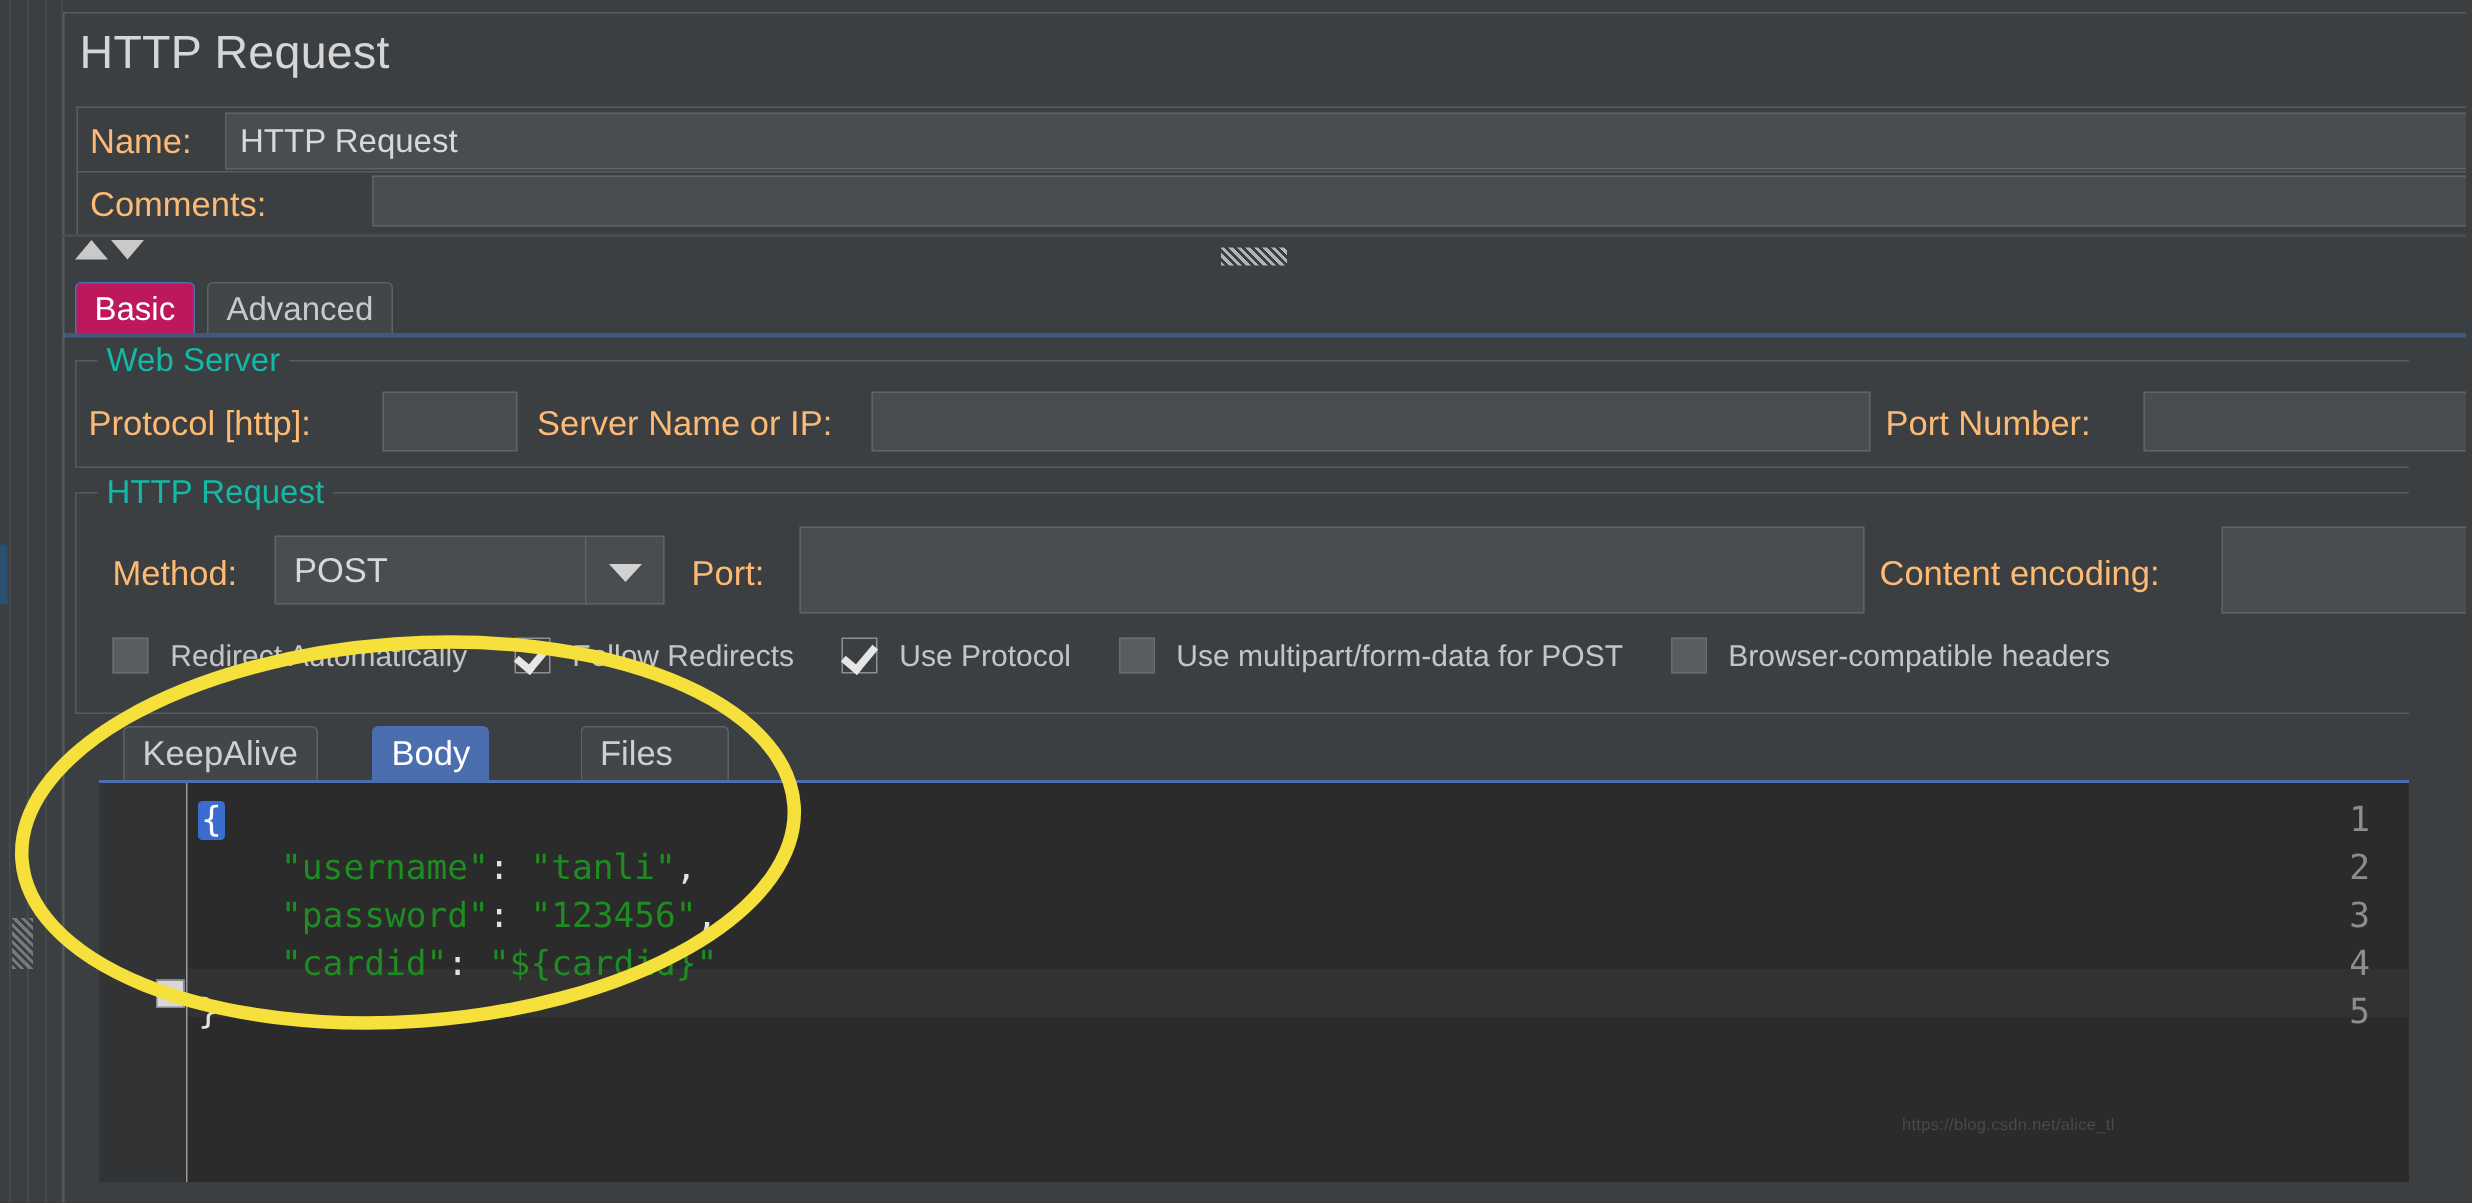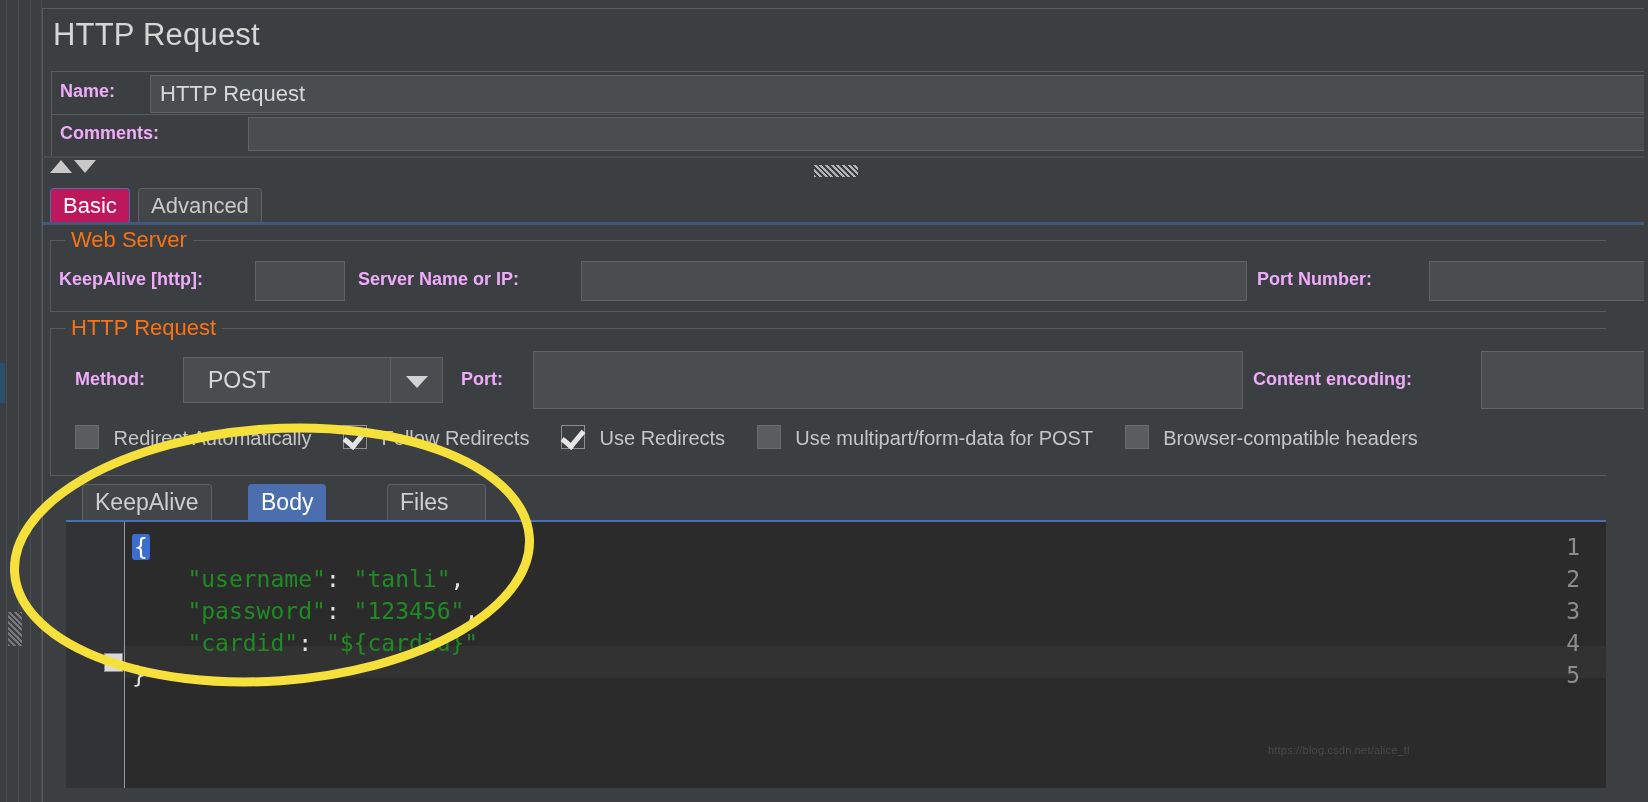--- a/index.html
+++ b/index.html
@@ -18,21 +18,21 @@
   #strip-grip{position:absolute;left:8px;top:612px;width:14px;height:34px;
       background:repeating-linear-gradient(45deg,#8a8d8f 0 2px,transparent 2px 4px);opacity:.75;}
 
   
   #panel{position:absolute;left:42px;top:8px;width:1606px;height:794px;
       background:#3c3f41;border-left:1px solid #5a5d5f;border-top:1px solid #5a5d5f;}
 
   #title-bar{position:absolute;left:0;top:0;width:100%;height:54px;}
   #page-title{position:absolute;left:10px;top:8px;font-size:31px;color:#d6d6d6;letter-spacing:.2px;}
 
-  .row-label{color:#f0abfc;font-size:18px;white-space:nowrap;font-weight:bold;}
+  .row-label{color:#fdba74;font-size:23px;white-space:nowrap;}
 
   
   #name-row{position:absolute;left:8px;top:62px;width:1596px;height:44px;
       border:1px solid #5a5d5f;border-right:none;box-sizing:border-box;background:#3c3f41;}
   #name-label{position:absolute;left:8px;top:9px;}
   #name-input{position:absolute;left:98px;top:3px;right:0;height:38px;
       background:#4a4d4f;border:1px solid #5f6264;box-sizing:border-box;
       color:#d8d8d8;font-size:22px;padding:5px 0 0 9px;}
 
   #comments-row{position:absolute;left:8px;top:106px;width:1596px;height:42px;
@@ -53,41 +53,41 @@
   #tabstrip{position:absolute;left:50px;top:188px;width:1556px;height:36px;}
   .tab{position:absolute;top:0;height:34px;line-height:33px;padding:0 12px;font-size:22px;
       border:1px solid #5f6264;border-bottom:none;box-sizing:border-box;
       border-radius:4px 4px 0 0;background:#434648;color:#c9c9c9;}
   .tab.selected{background:#be185d;color:#ffffff;border-color:#4b6eaf;}
   #tab-underline{position:absolute;left:42px;top:222px;width:1606px;height:3px;background:#4b6eaf;opacity:.55;}
 
   
   .group{position:absolute;border:1px solid #585b5d;box-sizing:border-box;}
   .group-title{position:absolute;top:-14px;left:14px;background:#3c3f41;padding:0 6px;
-      font-size:22px;color:#f97316;white-space:nowrap;}
+      font-size:22px;color:#14b8a6;white-space:nowrap;}
 
   #web-server{left:50px;top:240px;width:1556px;height:72px;border-right:none;}
   #http-request{left:50px;top:328px;width:1556px;height:148px;border-right:none;}
 
   .field{background:#4a4d4f;border:1px solid #606365;box-sizing:border-box;
       color:#d8d8d8;font-size:22px;}
 
   
   #protocol-label{position:absolute;left:8px;top:28px;}
   #protocol-input{position:absolute;left:204px;top:20px;width:90px;height:40px;}
   #server-label{position:absolute;left:296px;top:28px;margin-left:11px;}
   #server-input{position:absolute;left:530px;top:20px;width:666px;height:40px;}
   #port-label{position:absolute;left:1206px;top:28px;}
   #port-input{position:absolute;left:1378px;top:20px;width:250px;height:40px;}
 
   
   #method-label{position:absolute;left:24px;top:40px;}
   #method-combo{position:absolute;left:132px;top:28px;width:260px;height:46px;
       background:#4a4d4f;border:1px solid #606365;box-sizing:border-box;}
-  #method-value{position:absolute;left:12px;top:9px;font-size:23px;color:#d8d8d8;margin-left:12px;}
+  #method-value{position:absolute;left:12px;top:9px;font-size:23px;color:#d8d8d8;}
   #method-arrow-box{position:absolute;right:0;top:0;width:52px;height:44px;
       border-left:1px solid #606365;box-sizing:border-box;background:#4a4d4f;}
   #method-arrow{position:absolute;left:15px;top:18px;width:0;height:0;
       border-left:11px solid transparent;border-right:11px solid transparent;border-top:12px solid #d2d2d2;}
   #path-label{position:absolute;left:410px;top:40px;}
   #path-input{position:absolute;left:482px;top:22px;width:710px;height:58px;}
   #encoding-label{position:absolute;left:1202px;top:40px;}
   #encoding-input{position:absolute;left:1430px;top:22px;width:200px;height:58px;}
 
   
@@ -176,21 +176,21 @@
 <div id="drag-dots"></div>
 
 <div id="tabstrip">
   <div class="tab selected" style="left:0">Basic</div>
   <div class="tab" style="left:88px">Advanced</div>
 </div>
 <div id="tab-underline"></div>
 
 <div class="group" id="web-server">
   <span class="group-title">Web Server</span>
-  <span class="row-label" id="protocol-label">KeepAlive [http]:</span>
+  <span class="row-label" id="protocol-label">Protocol [http]:</span>
   <div class="field" id="protocol-input"></div>
   <span class="row-label" id="server-label">Server Name or IP:</span>
   <div class="field" id="server-input"></div>
   <span class="row-label" id="port-label">Port Number:</span>
   <div class="field" id="port-input"></div>
 </div>
 
 <div class="group" id="http-request">
   <span class="group-title">HTTP Request</span>
 
@@ -212,21 +212,21 @@
     <span class="cb-item">
       <span class="cb-box"></span>
       <span class="cb-label">Redirect Automatically</span>
     </span>
     <span class="cb-item">
       <span class="cb-box checked"></span>
       <span class="cb-label">Follow Redirects</span>
     </span>
     <span class="cb-item">
       <span class="cb-box checked"></span>
-      <span class="cb-label">Use Redirects</span>
+      <span class="cb-label">Use Protocol</span>
     </span>
     <span class="cb-item">
       <span class="cb-box"></span>
       <span class="cb-label">Use multipart/form-data for POST</span>
     </span>
     <span class="cb-item">
       <span class="cb-box"></span>
       <span class="cb-label">Browser-compatible headers</span>
     </span>
   </div>

